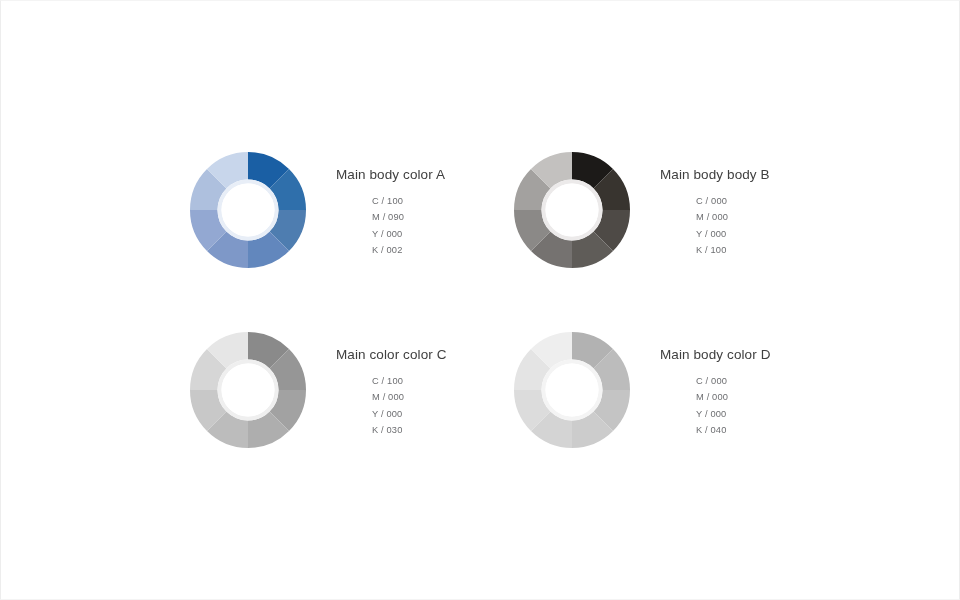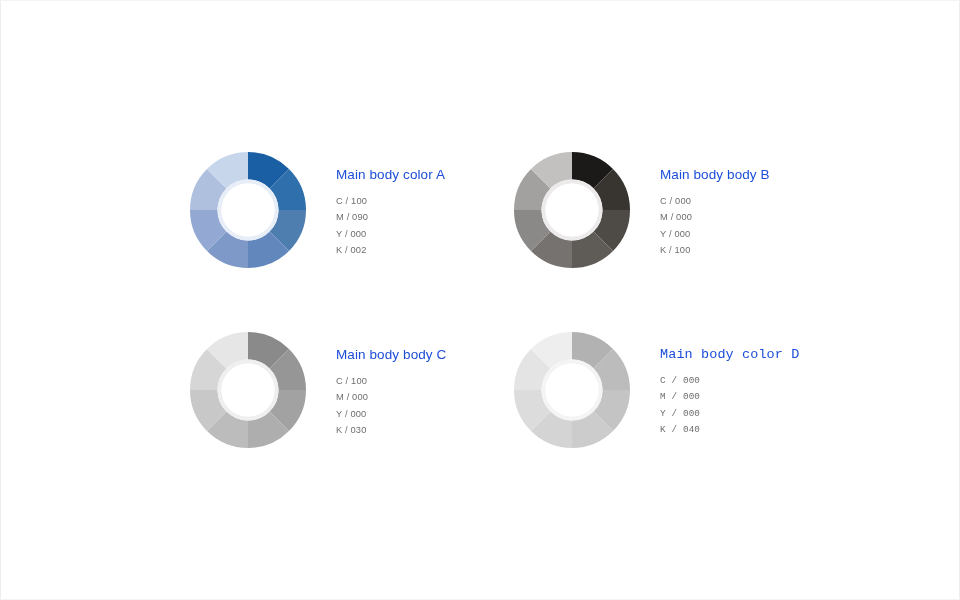--- a/index.html
+++ b/index.html
@@ -55,31 +55,32 @@
     height: 116px;
   }
 
   .legend {
     margin-left: 30px;
     padding-top: 16px;
     white-space: nowrap;
   }
   .legend-title {
     font-size: 13.5px;
-    color: #1d4ed8;
+    color: #404040;
     letter-spacing: 0.1px;
     line-height: 1;
     margin-bottom: 11px;
     font-weight: 400;
   }
   .cmyk-line {
     font-size: 9.3px;
     color: #6d6e71;
     line-height: 16.6px;
     letter-spacing: 0.15px;
+    margin-left: 36px;
   }
 </style>
 </head>
 <body>
 
 <div id="page"></div>
 
 <div id="grid">
     <div class="swatch-block" style="left: 190px; top: 152px;">
       <div class="wheel-wrap">
@@ -136,28 +137,28 @@
           <path d="M 99.01219330881976 99.01219330881975 A 58 58 0 0 1 58 116 L 58 88.5 A 30.5 30.5 0 0 0 79.5667568261897 79.5667568261897 Z" fill="#aeaeae"></path>
           <path d="M 58 116 A 58 58 0 0 1 16.987806691180246 99.01219330881976 L 36.433243173810304 79.5667568261897 A 30.5 30.5 0 0 0 58 88.5 Z" fill="#bcbcbc"></path>
           <path d="M 16.987806691180246 99.01219330881976 A 58 58 0 0 1 0 58.00000000000001 L 27.5 58.00000000000001 A 30.5 30.5 0 0 0 36.433243173810304 79.5667568261897 Z" fill="#c8c8c8"></path>
           <path d="M 0 58.00000000000001 A 58 58 0 0 1 16.987806691180232 16.987806691180246 L 36.4332431738103 36.433243173810304 A 30.5 30.5 0 0 0 27.5 58.00000000000001 Z" fill="#d6d6d6"></path>
           <path d="M 16.987806691180232 16.987806691180246 A 58 58 0 0 1 57.99999999999999 0 L 57.99999999999999 27.5 A 30.5 30.5 0 0 0 36.4332431738103 36.433243173810304 Z" fill="#e6e6e6"></path>
           <circle cx="58" cy="58" r="28.5" fill="none" stroke="#efefef" stroke-width="4"></circle>
           <circle cx="58" cy="58" r="26.5" fill="#ffffff"></circle>
         </svg>
       </div>
       <div class="legend">
-        <div class="legend-title">Main body body C</div>
+        <div class="legend-title">Main color color C</div>
         <div class="cmyk-line">C / 100</div>
         <div class="cmyk-line">M / 000</div>
         <div class="cmyk-line">Y / 000</div>
         <div class="cmyk-line">K / 030</div>
       </div>
     </div>
-    <div class="swatch-block" style="left: 514px; top: 332px; font-family: Liberation Mono, monospace;">
+    <div class="swatch-block" style="left: 514px; top: 332px;">
       <div class="wheel-wrap">
         <svg viewBox="0 0 116 116">
           <path d="M 58 0 A 58 58 0 0 1 99.01219330881976 16.987806691180246 L 79.5667568261897 36.433243173810304 A 30.5 30.5 0 0 0 58 27.5 Z" fill="#b2b2b2"></path>
           <path d="M 99.01219330881976 16.987806691180246 A 58 58 0 0 1 116 58 L 88.5 58 A 30.5 30.5 0 0 0 79.5667568261897 36.433243173810304 Z" fill="#bcbcbc"></path>
           <path d="M 116 58 A 58 58 0 0 1 99.01219330881976 99.01219330881975 L 79.5667568261897 79.5667568261897 A 30.5 30.5 0 0 0 88.5 58 Z" fill="#c4c4c4"></path>
           <path d="M 99.01219330881976 99.01219330881975 A 58 58 0 0 1 58 116 L 58 88.5 A 30.5 30.5 0 0 0 79.5667568261897 79.5667568261897 Z" fill="#cccccc"></path>
           <path d="M 58 116 A 58 58 0 0 1 16.987806691180246 99.01219330881976 L 36.433243173810304 79.5667568261897 A 30.5 30.5 0 0 0 58 88.5 Z" fill="#d4d4d4"></path>
           <path d="M 16.987806691180246 99.01219330881976 A 58 58 0 0 1 0 58.00000000000001 L 27.5 58.00000000000001 A 30.5 30.5 0 0 0 36.433243173810304 79.5667568261897 Z" fill="#dcdcdc"></path>
           <path d="M 0 58.00000000000001 A 58 58 0 0 1 16.987806691180232 16.987806691180246 L 36.4332431738103 36.433243173810304 A 30.5 30.5 0 0 0 27.5 58.00000000000001 Z" fill="#e4e4e4"></path>
           <path d="M 16.987806691180232 16.987806691180246 A 58 58 0 0 1 57.99999999999999 0 L 57.99999999999999 27.5 A 30.5 30.5 0 0 0 36.4332431738103 36.433243173810304 Z" fill="#eeeeee"></path>

